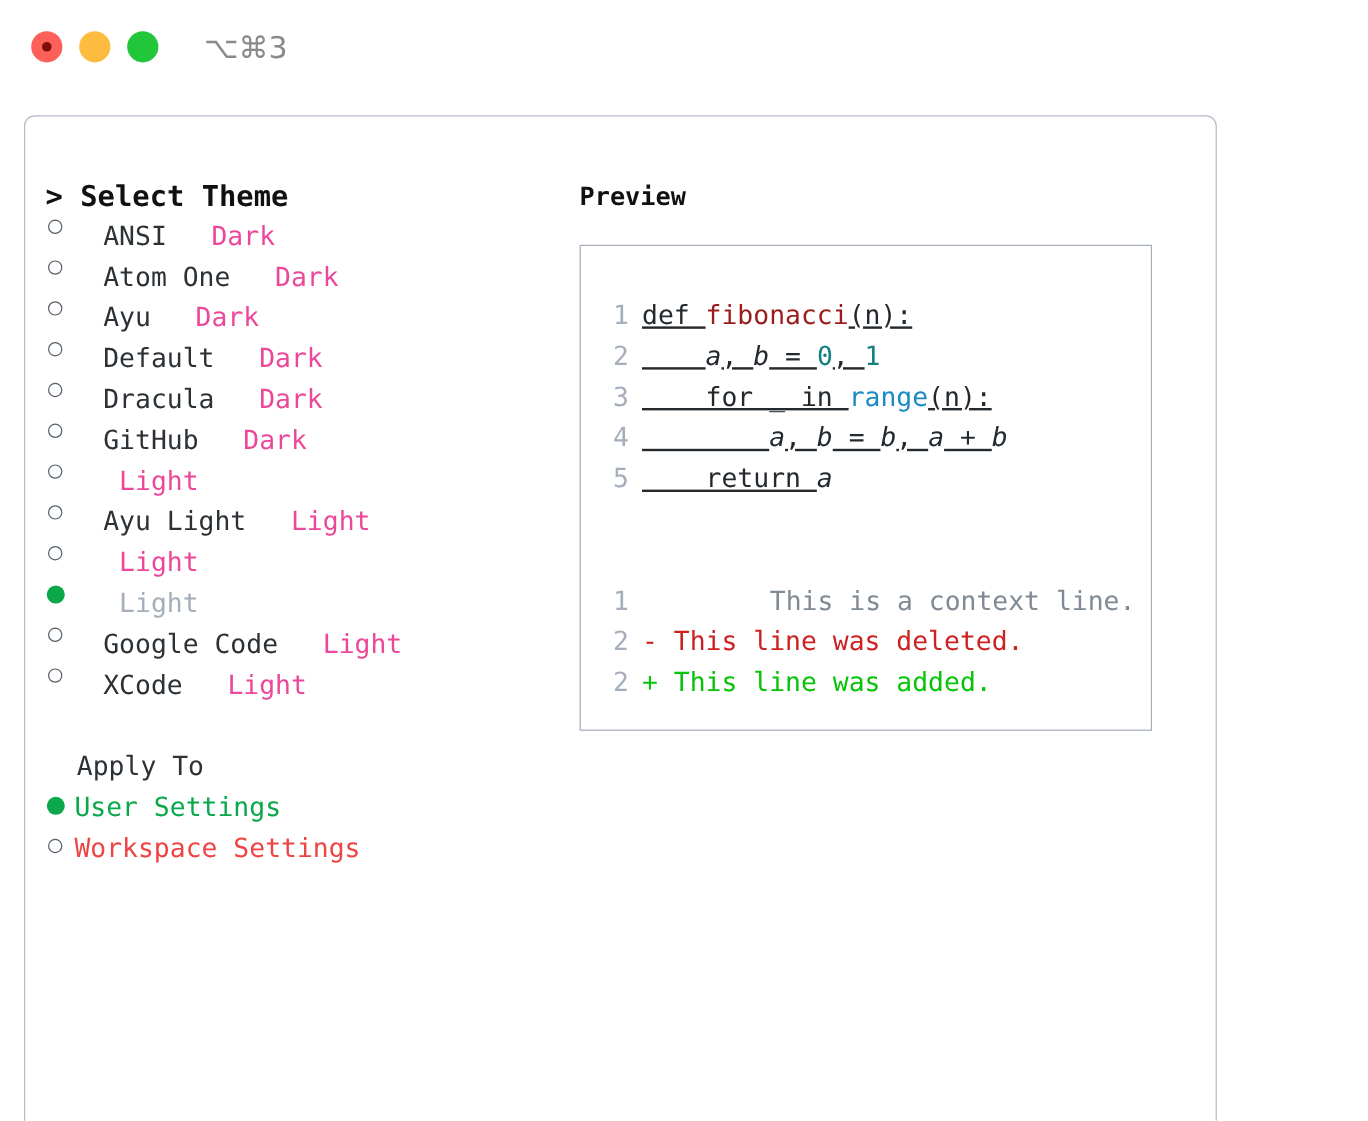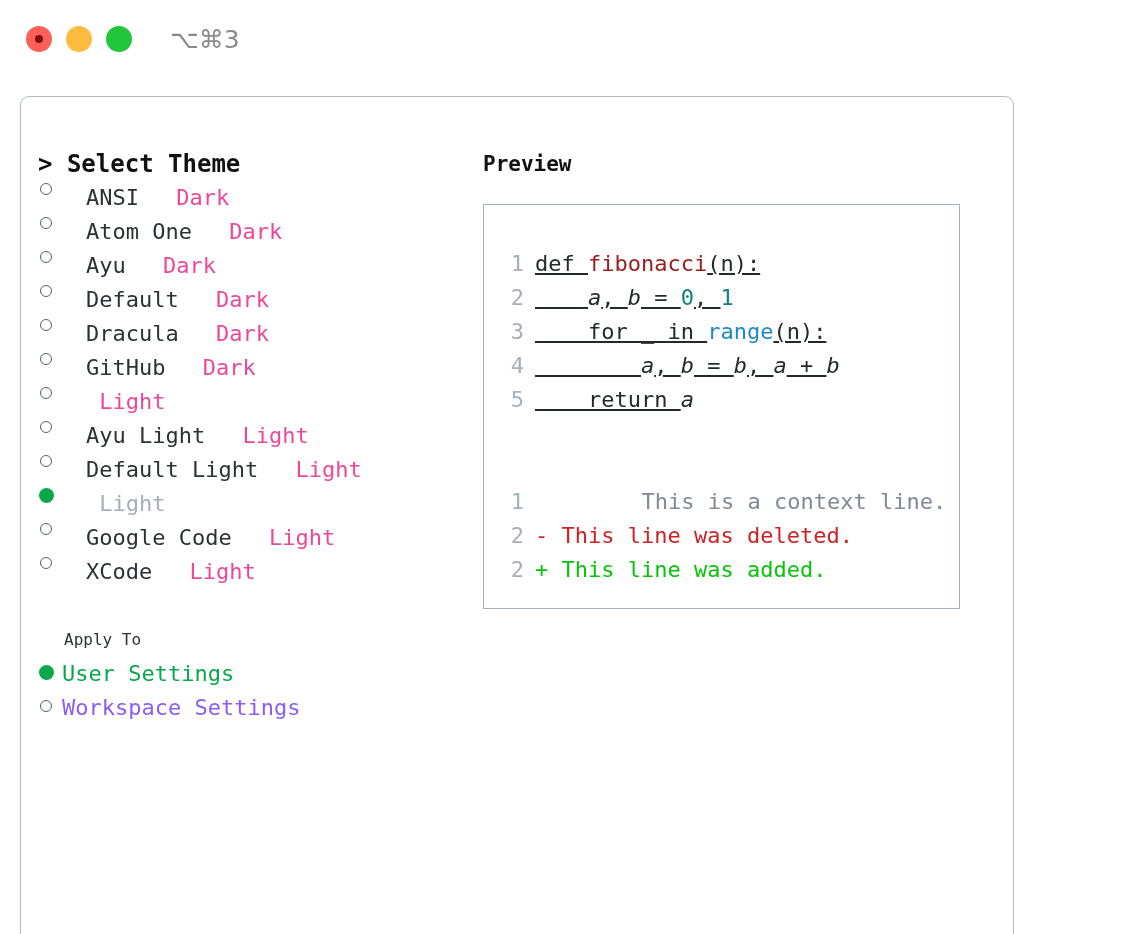--- a/index.html
+++ b/index.html
@@ -136,38 +136,38 @@
     background: #0aa84a;
     border-radius: 50%;
     box-sizing: border-box;
   }
   .theme-name { color: #2c3136; }
   .theme-kind { color: #ec4899; }
   .theme-row.selected .theme-name { color: #0aa84a; }
   .theme-row.selected .theme-kind { color: #a5aebb; }
 
   .apply-heading {
-    font-size: 16px;
+    font-size: 22px;
     color: #2c3136;
     line-height: 34px;
     height: 34px;
     padding-left: 26px;
     white-space: pre;
   }
   .spacer-row { height: 34px; }
 
   .apply-row {
     display: flex;
     align-items: baseline;
     line-height: 34px;
     height: 34px;
     font-size: 22px;
     white-space: pre;
   }
-  .apply-row .label { color: #8b5cf6; }
+  .apply-row .label { color: #ef4444; }
   .apply-row.selected .label { color: #0aa84a; }
 
   .hint {
     margin-top: 34px;
     font-size: 21px;
     color: #a5aebb;
     line-height: 34px;
     width: 410px;
     white-space: pre-wrap;
   }
@@ -249,21 +249,21 @@
 
         <div class="theme-list" id="theme-list">
             <div class="theme-row"><span class="bullet"><span class="ring"></span></span><span class="theme-name">ANSI</span><span class="theme-kind"> Dark</span></div>
             <div class="theme-row"><span class="bullet"><span class="ring"></span></span><span class="theme-name">Atom One</span><span class="theme-kind"> Dark</span></div>
             <div class="theme-row"><span class="bullet"><span class="ring"></span></span><span class="theme-name">Ayu</span><span class="theme-kind"> Dark</span></div>
             <div class="theme-row"><span class="bullet"><span class="ring"></span></span><span class="theme-name">Default</span><span class="theme-kind"> Dark</span></div>
             <div class="theme-row"><span class="bullet"><span class="ring"></span></span><span class="theme-name">Dracula</span><span class="theme-kind"> Dark</span></div>
             <div class="theme-row"><span class="bullet"><span class="ring"></span></span><span class="theme-name">GitHub</span><span class="theme-kind"> Dark</span></div>
             <div class="theme-row"><span class="bullet"><span class="ring"></span></span><span class="theme-kind"> Light</span></div>
             <div class="theme-row"><span class="bullet"><span class="ring"></span></span><span class="theme-name">Ayu Light</span><span class="theme-kind"> Light</span></div>
-            <div class="theme-row"><span class="bullet"><span class="ring"></span></span><span class="theme-name">Default Light</span><span class="theme-kind"> Light</span></div>
+            <div class="theme-row"><span class="bullet"><span class="ring"></span></span><span class="theme-kind"> Light</span></div>
             <div class="theme-row selected"><span class="bullet"><span class="fill"></span></span><span class="theme-kind"> Light</span></div>
             <div class="theme-row"><span class="bullet"><span class="ring"></span></span><span class="theme-name">Google Code</span><span class="theme-kind"> Light</span></div>
             <div class="theme-row"><span class="bullet"><span class="ring"></span></span><span class="theme-name">XCode</span><span class="theme-kind"> Light</span></div>
           </div>
 
         <div class="spacer-row"></div>
 
         <div class="apply-heading">Apply To</div>
 
         <div id="apply-list">

